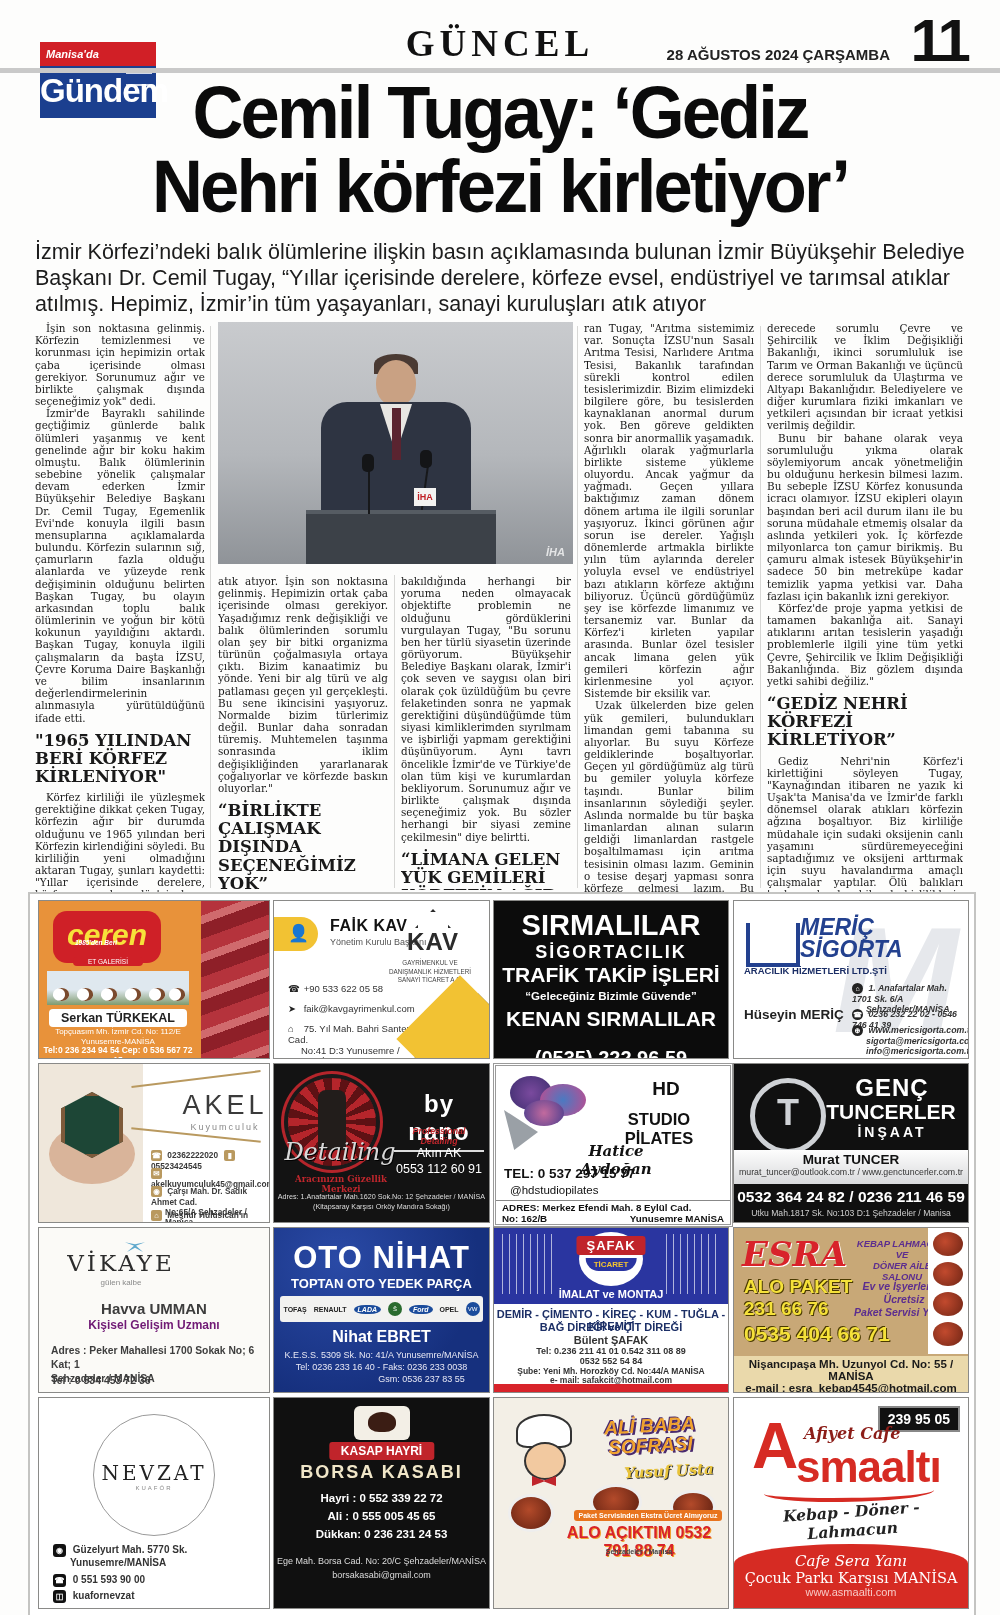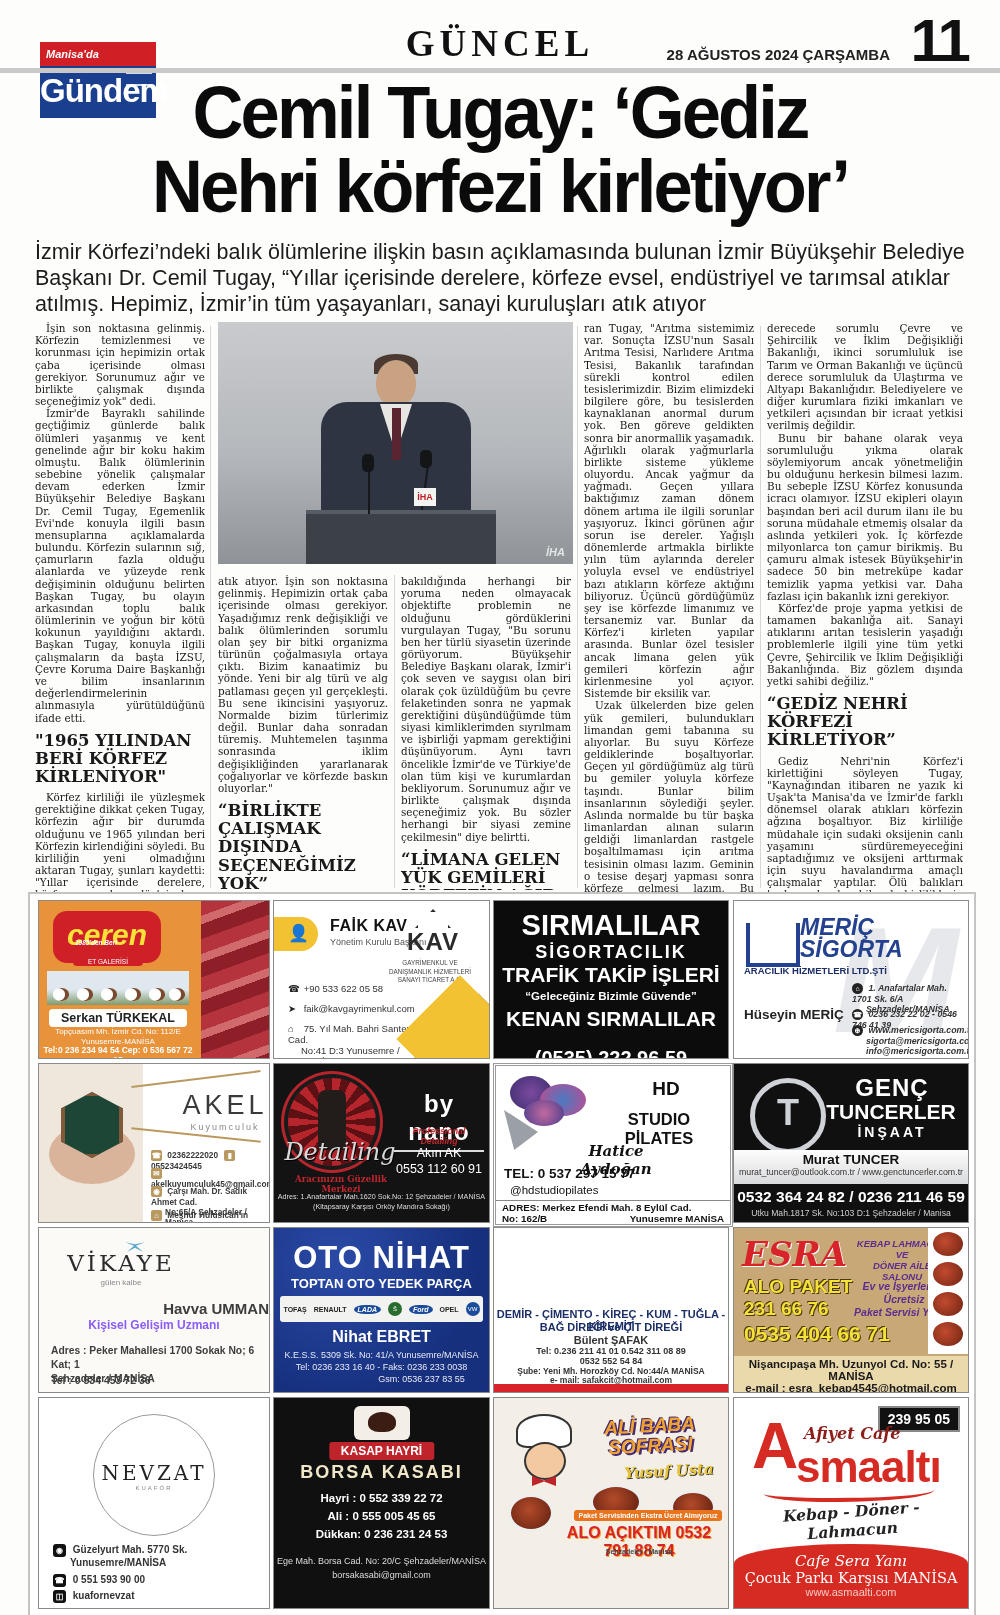--- a/index.html
+++ b/index.html
@@ -133,22 +133,22 @@
   .gt-strip{position:absolute;left:0;top:86px;width:100%;height:34px;background:linear-gradient(180deg,#fdfdfd,#d9dadc);color:#111;text-align:center;}
   .gt-person{font-weight:bold;font-size:13.5px;margin-top:2px;}
   .gt-web{font-size:8.8px;color:#333;}
   .gt-phones{position:absolute;left:0;top:124px;width:100%;text-align:center;font-weight:bold;font-size:15.5px;}
   .gt-addr{position:absolute;left:0;top:144px;width:100%;text-align:center;font-size:8.6px;color:#cfcfcf;}
   
   .vik-butterfly{position:absolute;left:86px;top:10px;width:20px;height:14px;background:#5fa8cc;
                  clip-path:polygon(0 30%,45% 55%,10% 100%,50% 70%,90% 100%,55% 55%,100% 30%,50% 45%);}
   .vik-name{position:absolute;left:22px;top:22px;width:120px;text-align:center;font-size:23px;letter-spacing:3px;color:#2c2c2c;font-family:"DejaVu Serif",serif;}
   .vik-tag{position:absolute;left:22px;top:50px;width:120px;text-align:center;font-size:8px;color:#8a8a8a;}
-  .vik-person{position:absolute;left:0;top:72px;width:100%;text-align:right;font-weight:bold;font-size:15px;color:#3d3d3d;}
-  .vik-title{position:absolute;left:0;top:90px;width:100%;text-align:center;font-weight:bold;font-size:12px;color:#8b5cf6;}
+  .vik-person{position:absolute;left:0;top:72px;width:100%;text-align:center;font-weight:bold;font-size:15px;color:#3d3d3d;}
+  .vik-title{position:absolute;left:0;top:90px;width:100%;text-align:center;font-weight:bold;font-size:12px;color:#701a75;}
   .vik-addr{position:absolute;left:12px;top:116px;width:206px;font-weight:bold;font-size:10.3px;color:#3d3d3d;line-height:1.35;}
   .vik-tel{position:absolute;left:12px;top:146px;font-weight:bold;font-size:10.5px;color:#3d3d3d;}
   
   .ad-oto{background:radial-gradient(circle at 30% 20%,#2a4aa6,#16307e 70%);color:#fff;}
   .oto-name{position:absolute;left:0;top:12px;width:100%;text-align:center;font-weight:900;font-size:31px;letter-spacing:1px;}
   .oto-sub{position:absolute;left:0;top:48px;width:100%;text-align:center;font-weight:bold;font-size:13px;}
   .oto-brands{position:absolute;left:6px;top:68px;width:203px;height:26px;background:#f2f2f0;border-radius:3px;
               display:flex;align-items:center;justify-content:space-around;color:#222;}
   .oto-b{font-weight:900;font-size:7px;}
   .oto-oval{display:inline-block;background:#1b4c9c;color:#fff;border-radius:50%/60%;padding:1px 4px;font-style:italic;}
@@ -495,20 +495,28 @@
       <span class="oto-b">OPEL</span>
       <span class="oto-circ2">VW</span>
     </div>
     <div class="oto-person">Nihat EBRET</div>
     <div class="oto-line" style="top:122px;">K.E.S.S. 5309 Sk. No: 41/A  Yunusemre/MANİSA</div>
     <div class="oto-line" style="top:134px;">Tel: 0236 233 16 40  -  Faks: 0236 233 0038</div>
     <div class="oto-line" style="top:146px;padding-left:40px;">Gsm: 0536 237 83 55</div>
   </div>
 
   <div class="ad" style="left:493px;top:1227px;width:234px;height:164px;">
+    <div class="saf-top">
+      <div class="saf-fence" style="left:8px;"></div>
+      <div class="saf-fence" style="right:8px;"></div>
+      <div class="saf-circle"></div>
+      <div class="saf-ribbon">ŞAFAK</div>
+      <div class="saf-tic">TİCARET</div>
+      <div class="saf-tag">İMALAT ve MONTAJ</div>
+    </div>
     <div class="saf-l" style="top:80px;font-size:11px;">DEMİR - ÇİMENTO - KİREÇ - KUM - TUĞLA - KİREMİT</div>
     <div class="saf-l" style="top:93px;font-size:11px;">BAĞ DİREĞİ ve ÇİT DİREĞİ</div>
     <div class="saf-l" style="top:106px;font-size:11px;color:#333;">Bülent ŞAFAK</div>
     <div class="saf-l" style="top:118px;font-size:9px;color:#333;">Tel: 0.236 211 41 01 0.542 311 08 89</div>
     <div class="saf-l" style="top:128px;font-size:9px;color:#333;">0532 552 54 84</div>
     <div class="saf-l" style="top:138px;font-size:8.5px;color:#333;">Şube: Yeni Mh. Horozköy Cd. No:44/A MANİSA</div>
     <div class="saf-l" style="top:147px;font-size:8.5px;color:#333;">e- mail: safakcit@hotmail.com</div>
     <div class="saf-red"></div>
   </div>
 

